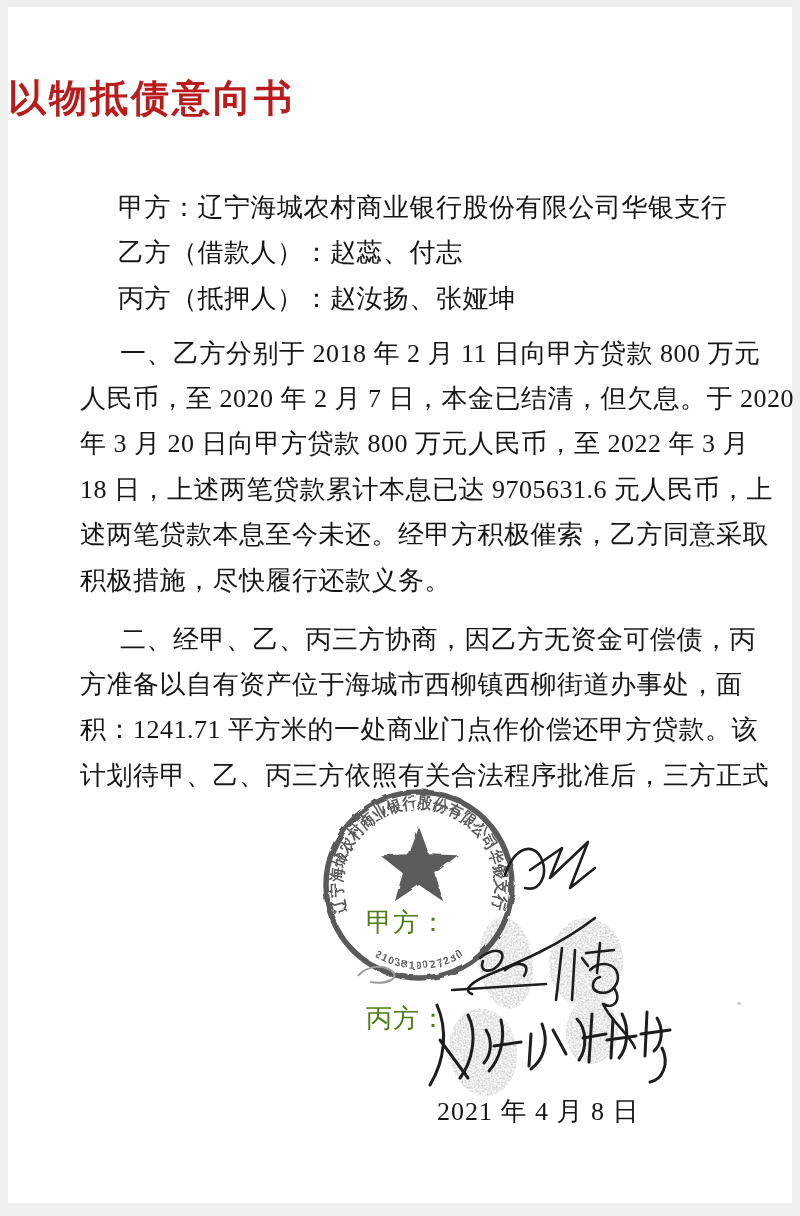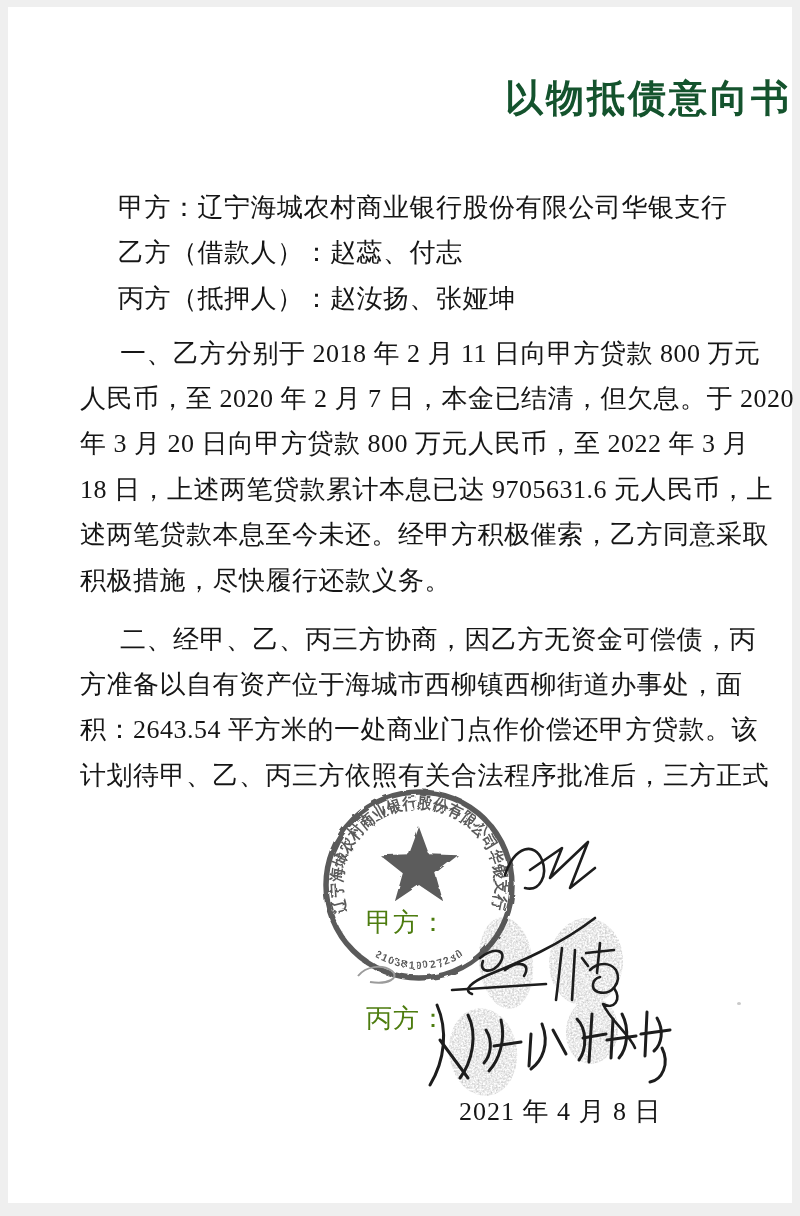--- a/index.html
+++ b/index.html
@@ -8,39 +8,39 @@
     background:#efefef;
     font-family:"Liberation Serif","DejaVu Serif",serif;
     position:relative;overflow:hidden;
   }
   .page{
     position:absolute;left:8px;top:7px;width:784px;height:1196px;
     background:#ffffff;
   }
   .doc-title{
     position:absolute;top:66px;left:0;width:100%;
-    text-align:right;
+    text-align:left;
     font-family:Liberation Mono, monospace;
     font-weight:700;font-size:38px;letter-spacing:3px;
-    color:#14532d;white-space:nowrap;
+    color:#b91c1c;white-space:nowrap;
   }
   .line{
     position:absolute;left:72px;width:660px;height:34px;
     font-size:26px;color:#161616;white-space:nowrap;
     letter-spacing:0.5px;
   }
   .indent{text-indent:40px;text-align:right;}
   .party-indent{text-indent:38px;}
   .sig-label{
     position:absolute;font-size:26px;color:#4d7c0f;white-space:nowrap;
     letter-spacing:1px;
   }
   .doc-date{
     position:absolute;left:429px;top:1087px;
-    font-size:26px;color:#161616;white-space:nowrap;letter-spacing:1px;margin-left:22px;
+    font-size:26px;color:#161616;white-space:nowrap;letter-spacing:1px;
   }
   .sig-overlay{
     position:absolute;left:292px;top:773px;
     mix-blend-mode:multiply;
     pointer-events:none;
   }
   .dust{
     position:absolute;left:729px;top:995px;width:4px;height:3px;
     background:#c9c9c9;border-radius:50%;
   }
@@ -58,21 +58,21 @@
 
   <div class="line indent" style="top:329px">一、乙方分别于 2018 年 2 月 11 日向甲方贷款 800 万元</div>
   <div class="line" style="top:374px">人民币，至 2020 年 2 月 7 日，本金已结清，但欠息。于 2020</div>
   <div class="line" style="top:419px">年 3 月 20 日向甲方贷款 800 万元人民币，至 2022 年 3 月</div>
   <div class="line" style="top:465px">18 日，上述两笔贷款累计本息已达 9705631.6 元人民币，上</div>
   <div class="line" style="top:556px">积极措施，尽快履行还款义务。</div>
   <div class="line" style="top:510px">述两笔贷款本息至今未还。经甲方积极催索，乙方同意采取</div>
 
   <div class="line indent" style="top:615px">二、经甲、乙、丙三方协商，因乙方无资金可偿债，丙</div>
   <div class="line" style="top:660px">方准备以自有资产位于海城市西柳镇西柳街道办事处，面</div>
-  <div class="line" style="top:705px">积：2643.54 平方米的一处商业门点作价偿还甲方贷款。该</div>
+  <div class="line" style="top:705px">积：1241.71 平方米的一处商业门点作价偿还甲方贷款。该</div>
   <div class="line" style="top:751px">计划待甲、乙、丙三方依照有关合法程序批准后，三方正式</div>
 
   <div class="sig-label" style="left:358px;top:898px">甲方：</div>
   <div class="sig-label" style="left:358px;top:994px">丙方：</div>
 
   <div class="doc-date">2021 年 4 月 8 日</div>
 
   <div class="dust"></div>
 
   <svg class="sig-overlay" width="490" height="350" viewBox="0 0 490 350">

